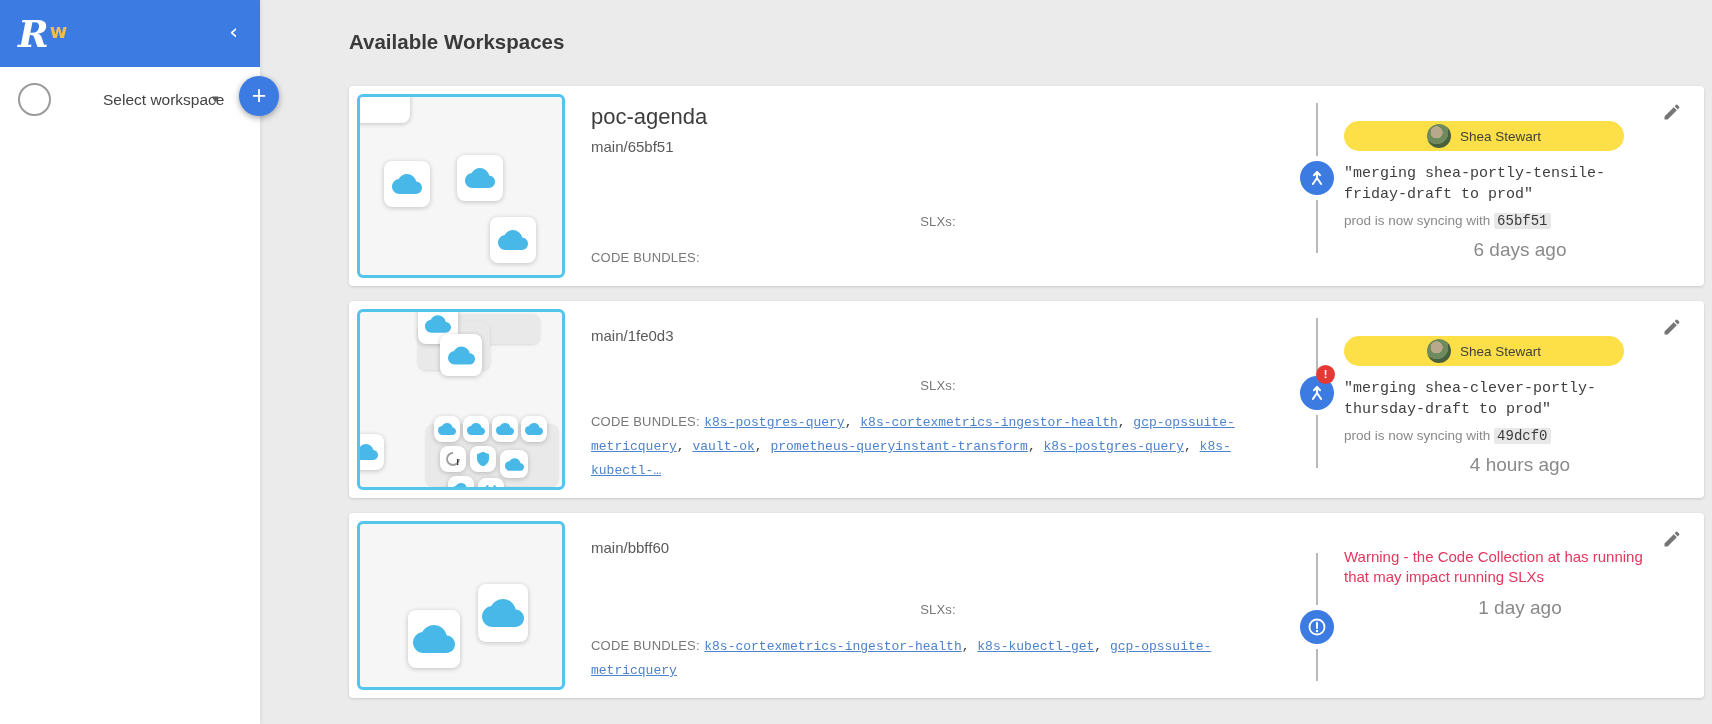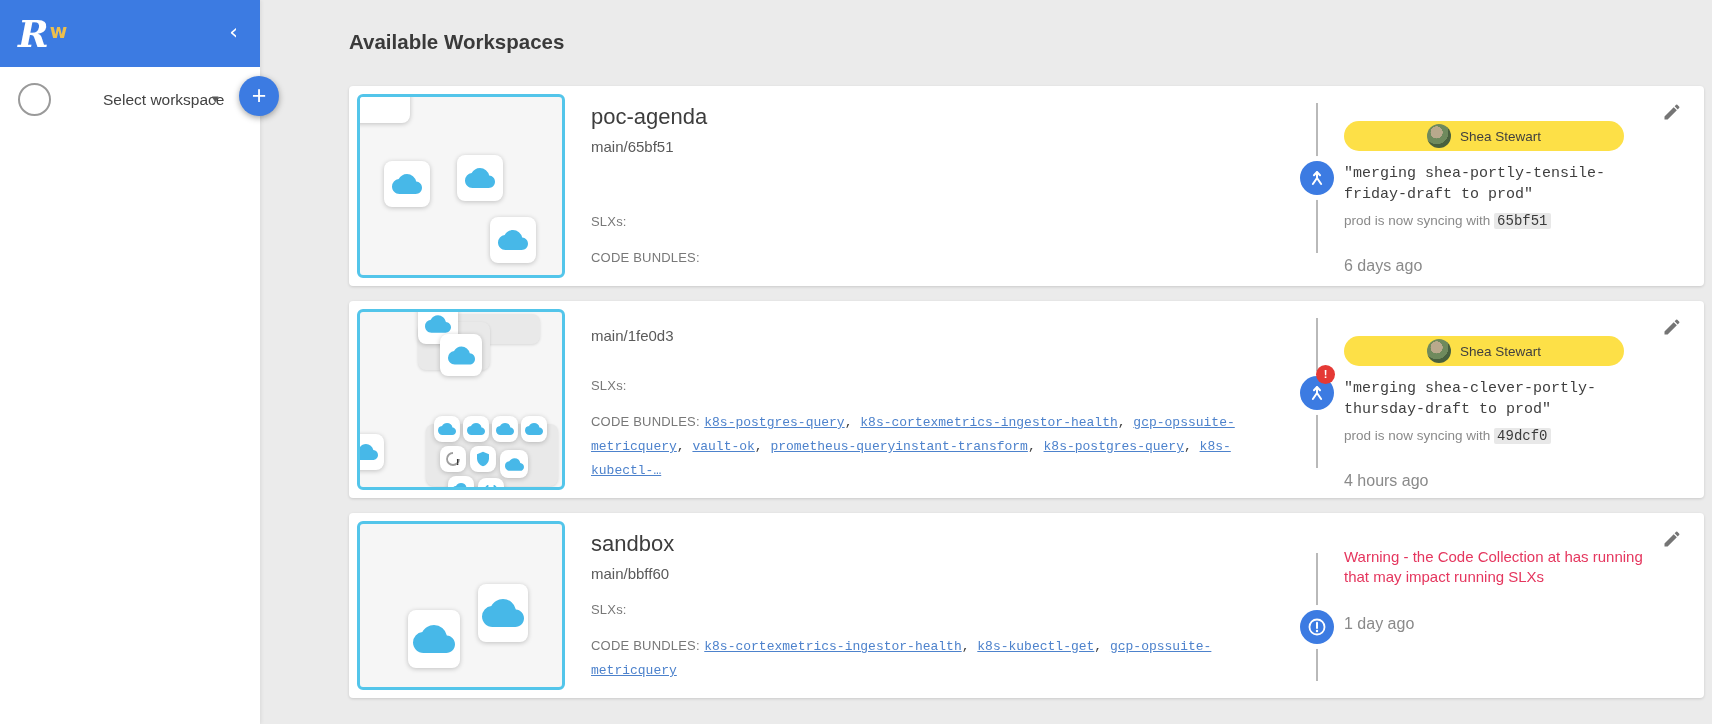--- a/index.html
+++ b/index.html
@@ -54,21 +54,21 @@
          box-shadow:0 1px 5px rgba(0,0,0,.22); display:flex; align-items:center; justify-content:center; }
   .backing{ position:absolute; background:#e9e9e9; border-radius:8px; box-shadow:0 1px 3px rgba(0,0,0,.12); }
   .tile svg{ display:block; }
 
   
   .mid{ flex:1; padding:10px 25px 8px 26px; display:flex; flex-direction:column; min-width:0; }
   .ws-name{ font-size:22px; font-weight:500; color:#3d3d3d; }
   .ws-ref{ font-size:15px; color:#5a5a5a; margin-top:8px; }
   .meta{ margin-top:auto; max-width:700px; }
   .meta-label{ font-size:13px; color:#787878; letter-spacing:.2px; }
-  .slx-row{ margin-bottom:16px; }
+  .slx-row{ margin-bottom:16px;text-align:center; }
   .bundles-row{ line-height:22px; }
   .bundles{ font-family:"Liberation Mono", monospace; font-size:13px; color:#3f3f3f; }
   .bundle-link{ color:var(--c-link); text-decoration:underline; }
 
   
   .right{ width:386px; flex:none; position:relative; padding-left:34px; }
   .timeline-line{ position:absolute; left:6px; width:2px; background:#b9b9b9; }
   .card-1 .timeline-line, .card-2 .timeline-line{ top:9px; height:150px; }
   .card-3 .timeline-line{ top:32px; height:128px; }
   .timeline-node{ position:absolute; left:-10px; width:34px; height:34px; border-radius:50%;
@@ -84,21 +84,21 @@
   .avatar{ width:24px; height:24px; border-radius:50%;
            background:radial-gradient(circle at 40% 35%, #b9a98c 0 28%, #6f8a5d 29% 55%, #49603e 56% 100%); }
   .user-name{ font-size:13.5px; color:#3f3f3f; }
   .activity-msg{ font-family:"Liberation Mono", monospace; font-size:15px; line-height:21px;
                  color:#3f3f3f; width:292px; margin-top:12px; word-break:break-word; }
   .activity-warning{ font-size:15px; line-height:20px; color:var(--c-warning); width:318px; margin-top:26px; }
   .activity-detail{ font-size:13.5px; color:#8a8a8a; margin-top:8px; }
   .code-chip{ font-family:"Liberation Mono", monospace; font-size:14px; color:#3a3a3a;
               background:#e8e8e8; padding:0 3px; border-radius:2px; }
   .code-plain{ font-family:"Liberation Mono", monospace; font-size:14px; color:#3a3a3a; }
-  .activity-time{ font-size:16px; color:#8a8a8a; margin-top:28px; }
+  .activity-time{ font-size:19px; color:#8a8a8a; margin-top:10px;text-align:center; }
   .edit-btn{ position:absolute; top:8px; right:10px; width:24px; height:24px; cursor:pointer; }
   .edit-btn svg{ fill:#757575; }
 </style>
 </head>
 <body>
 
 <svg width="0" height="0" style="position:absolute">
   <defs>
     <symbol id="ic-cloud" viewBox="0 0 24 24">
       <path d="M19.35 10.04A7.49 7.49 0 0 0 12 4C9.11 4 6.6 5.64 5.35 8.04A5.994 5.994 0 0 0 0 14c0 3.31 2.69 6 6 6h13c2.76 0 5-2.24 5-5 0-2.64-2.05-4.78-4.65-4.96z"></path>
@@ -292,21 +292,20 @@
             <use href="#ic-cloud"></use>
           </svg>
         </div>
       <div class="tile" style="left:118px;top:60px;width:50px;height:58px">
         <svg width="42" height="42" fill="var(--c-cloud)">
             <use href="#ic-cloud"></use>
           </svg>
         </div>
     </div>
     <div class="mid">
-      <div class="ws-name">sandbox</div>
       <div class="ws-ref">main/bbff60</div>
       <div class="meta">
         <div class="slx-row"><span class="meta-label">SLXs:</span></div>
         <div class="bundles-row"><span class="meta-label">CODE BUNDLES:</span>
           <span class="bundles"><a class="bundle-link" href="#">k8s-cortexmetrics-ingestor-health</a>, <a class="bundle-link" href="#">k8s-kubectl-get</a>, <a class="bundle-link" href="#">gcp-opssuite-metricquery</a></span></div>
       </div>
     </div>
     <div class="right">
       <div class="timeline-line"></div>
       <div class="timeline-node">

